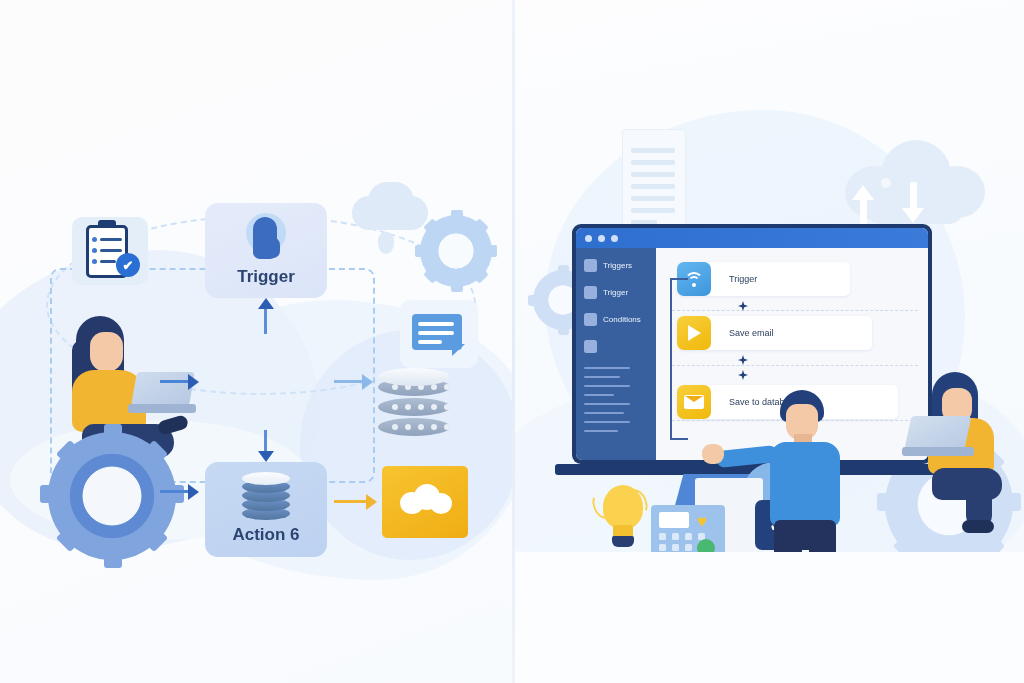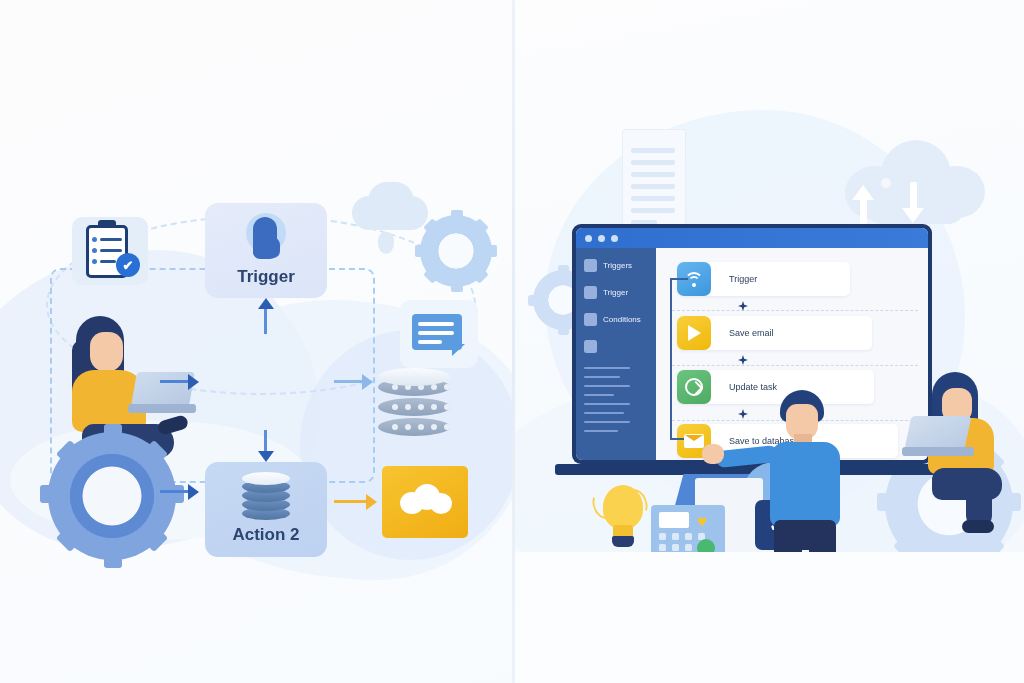--- a/index.html
+++ b/index.html
@@ -417,21 +417,21 @@
 
 
     <div class="node node-a2">
       <div class="db">
         <div class="layer" style="top:32px;"></div>
         <div class="layer" style="top:23px;"></div>
         <div class="layer" style="top:14px;"></div>
         <div class="layer" style="top:5px;"></div>
         <div class="layer top" style="top:-3px;"></div>
       </div>
-      <div class="node-label">Action 2</div>
+      <div class="node-label">Action 6</div>
     </div>
 
     <div class="arr-v" style="left:264px;top:308px;height:26px;"></div>
     <div class="arr-head-up" style="left:258px;top:298px;"></div>
     <div class="arr-v" style="left:264px;top:430px;height:21px;"></div>
     <div class="arr-head-down" style="left:258px;top:451px;"></div>
 
     <div class="arr-h" style="left:160px;top:380px;width:30px;"></div>
     <div class="arr-head-r" style="left:188px;top:374px;"></div>
     <div class="arr-h" style="left:160px;top:490px;width:30px;"></div>
@@ -555,26 +555,20 @@
             <div class="diamond" style="margin-left:60px;"></div>
 
             <div class="flow-row" style="width:194px;">
               <div class="flow-ic" style="background:linear-gradient(150deg,#f8cf3b,#f0b90c);">
                 <div class="play-tri" style="transform:scaleX(-1);"></div>
               </div>
               <div class="flow-tx">Save email</div>
             </div>
             <div class="diamond" style="margin-left:60px;"></div>
 
-            <div class="flow-row" style="width:196px;">
-              <div class="flow-ic" style="background:linear-gradient(150deg,#6bc47f,#4eaa64);">
-                <div class="refresh"></div>
-              </div>
-              <div class="flow-tx">Update task</div>
-            </div>
             <div class="diamond" style="margin-left:60px;"></div>
 
             <div class="flow-row" style="width:220px;">
               <div class="flow-ic" style="background:linear-gradient(150deg,#f8cf3b,#f0b90c);">
                 <div class="env-s"></div>
               </div>
               <div class="flow-tx">Save to database</div>
             </div>
           </div>
         </div>

